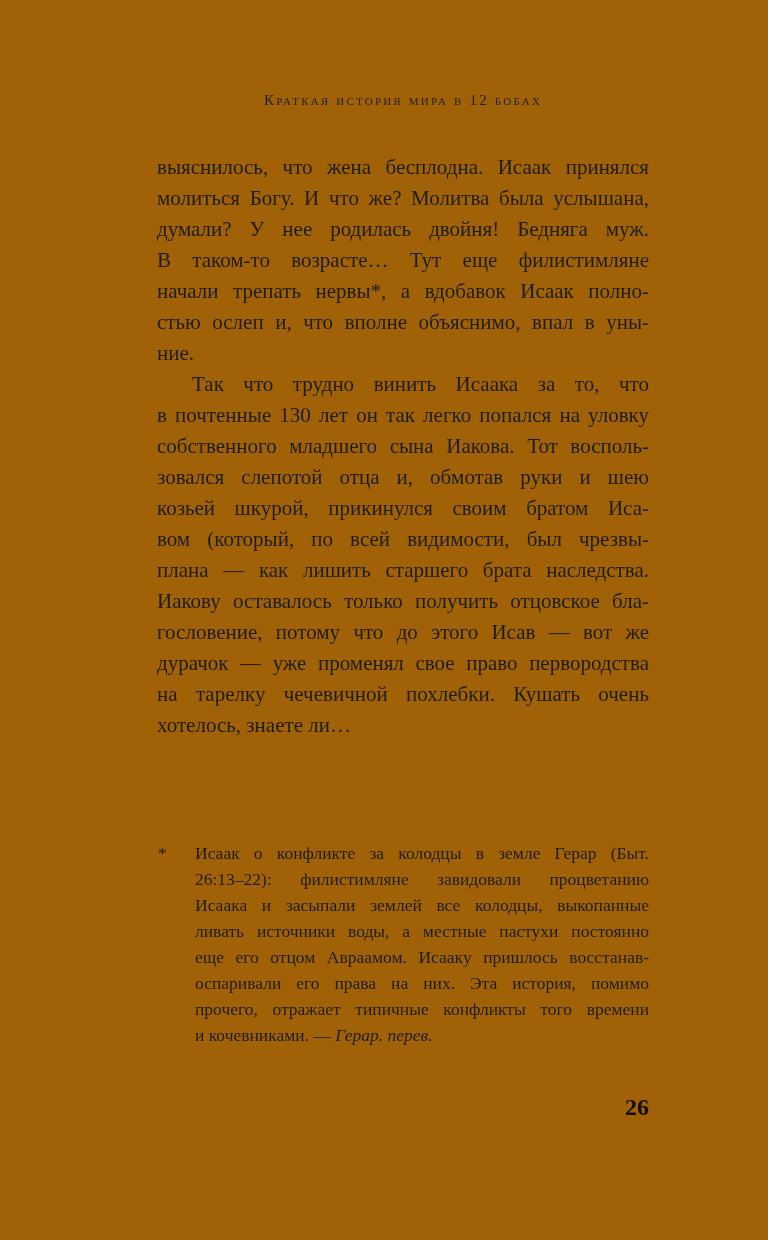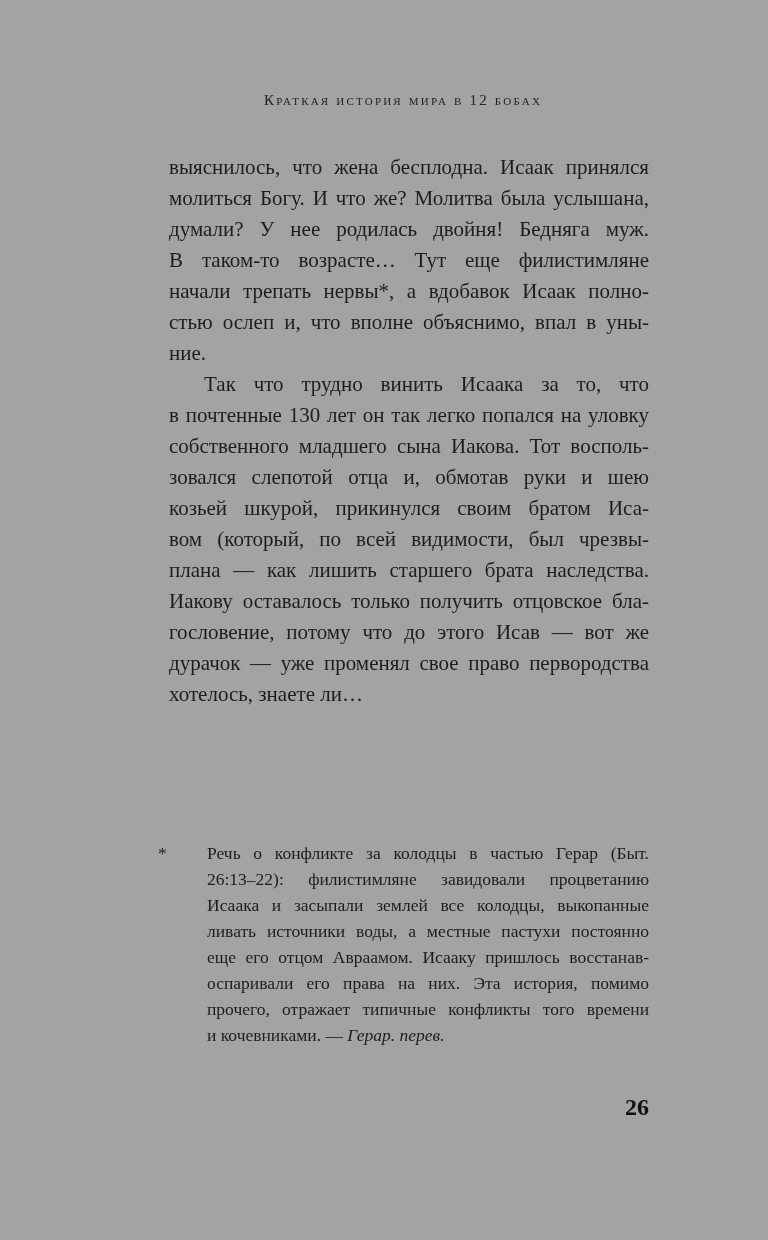--- a/index.html
+++ b/index.html
@@ -4,21 +4,21 @@
 <style>
   html, body {
     margin: 0;
     padding: 0;
     background: #ffffff;
   }
   .page {
     position: relative;
     width: 768px;
     height: 1240px;
-    background: #a3a3a3;
+    background: #a16207;
     color: #1d1d1d;
     font-family: "Liberation Serif", "DejaVu Serif", serif;
     overflow: hidden;
   }
   .running-head {
     position: absolute;
     top: 92px;
     left: 157px;
     width: 492px;
     text-align: center;
@@ -35,21 +35,20 @@
     width: 492px;
     font-size: 21px;
     line-height: 31px;
   }
   .paragraph { margin: 0; }
   .line {
     text-align: justify;
     text-align-last: justify;
     white-space: normal;
     hyphens: none;
-    margin-left: 12px;
   }
   .line.last { text-align-last: left; }
   .line.indent { padding-left: 35px; }
   .footnote {
     position: absolute;
     top: 840px;
     left: 157px;
     width: 492px;
     font-size: 17.5px;
     line-height: 26px;
@@ -99,29 +98,30 @@
         <div class="line indent">Так что трудно винить Исаака за то, что</div>
         <div class="line">в почтенные 130 лет он так легко попался на уловку</div>
         <div class="line">собственного младшего сына Иакова. Тот восполь-</div>
         <div class="line">зовался слепотой отца и, обмотав руки и шею</div>
         <div class="line">козьей шкурой, прикинулся своим братом Иса-</div>
         <div class="line">вом (который, по всей видимости, был чрезвы-</div>
         <div class="line">плана — как лишить старшего брата наследства.</div>
         <div class="line">Иакову оставалось только получить отцовское бла-</div>
         <div class="line">гословение, потому что до этого Исав — вот же</div>
         <div class="line">дурачок — уже променял свое право первородства</div>
+        <div class="line">на тарелку чечевичной похлебки. Кушать очень</div>
         <div class="line last">хотелось, знаете ли…</div>
       </div>
     </div>
 
   <div class="footnote">
     <div class="footnote-body">
       <span class="footnote-marker">*</span>
       <div>
-          <div class="line">Речь о конфликте за колодцы в частью Герар (Быт.</div>
+          <div class="line">Исаак о конфликте за колодцы в земле Герар (Быт.</div>
           <div class="line">26:13–22): филистимляне завидовали процветанию</div>
           <div class="line">Исаака и засыпали землей все колодцы, выкопанные</div>
           <div class="line">ливать источники воды, а местные пастухи постоянно</div>
           <div class="line">еще его отцом Авраамом. Исааку пришлось восстанав-</div>
           <div class="line">оспаривали его права на них. Эта история, помимо</div>
           <div class="line">прочего, отражает типичные конфликты того времени</div>
           <div class="line last"><span>и кочевниками. — </span><span class="em">Герар. перев.</span></div>
         </div>
     </div>
   </div>

